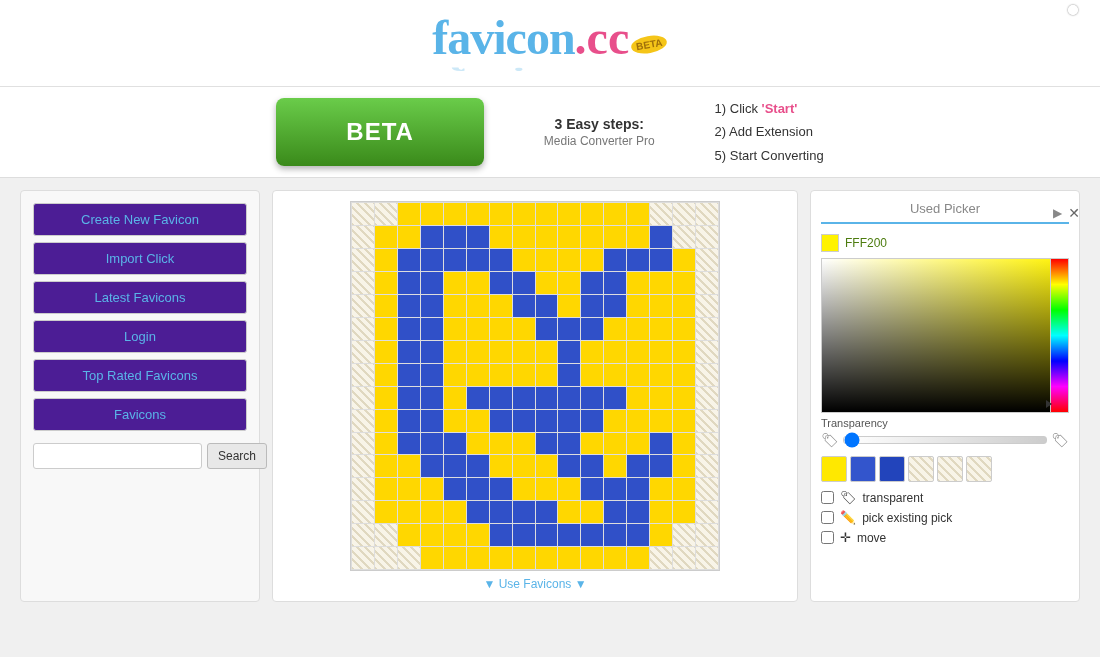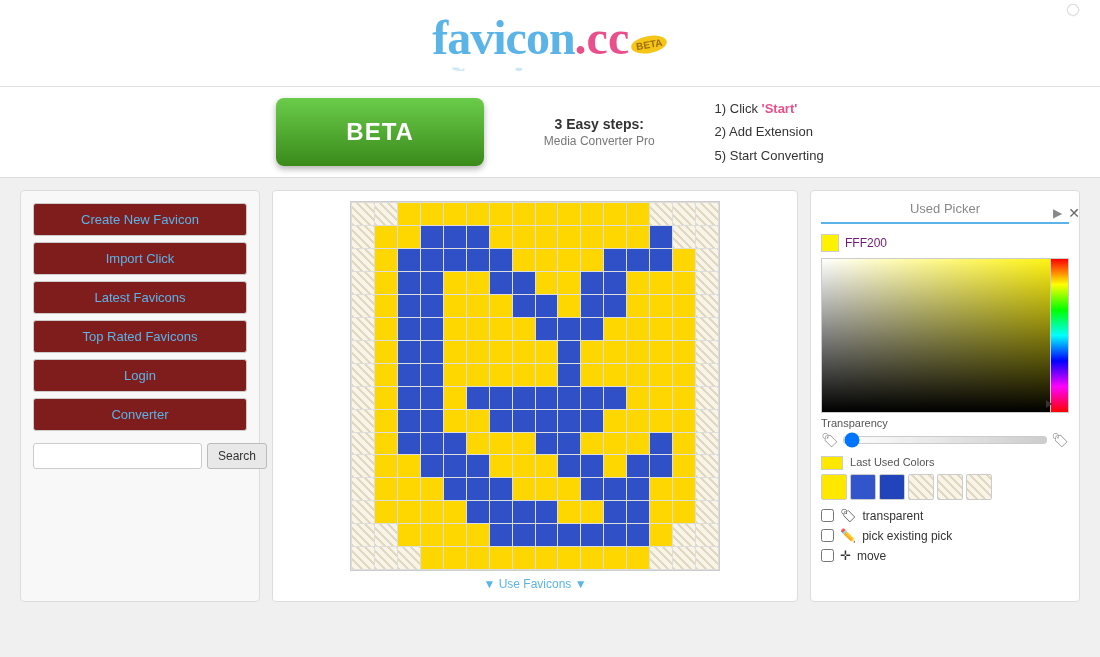--- a/index.html
+++ b/index.html
@@ -143,21 +143,21 @@
       background: #f8f8f8;
       border: 1px solid #ddd;
       border-radius: 4px;
       padding: 12px;
       width: 240px;
       min-width: 240px;
     }
     .sidebar-btn {
       display: block;
       width: 100%;
-      background: #7f1d1d;
+      background: #4c1d95;
       border: 1px solid #ccc;
       border-radius: 3px;
       padding: 8px 10px;
       margin-bottom: 6px;
       color: #5ab4e8;
       font-size: 13px;
       cursor: pointer;
       text-align: center;
     }
     .sidebar-search {
@@ -238,21 +238,21 @@
       margin-bottom: 6px;
     }
     .cp-color-swatch {
       width: 18px;
       height: 18px;
       background: #FFF200;
       border: 1px solid #ccc;
     }
     .cp-color-hex {
       font-size: 12px;
-      color: #701a75;
+      color: #4d7c0f;
       flex: 1;
     }
     .cp-gradient-area {
       position: relative;
       width: 100%;
       height: 155px;
       margin-bottom: 4px;
       border: 1px solid #ccc;
       overflow: hidden;
     }
@@ -390,23 +390,23 @@
     <span class="ad-x">✕</span>
   </div>
 </div>
 
 <div class="main-content">
 
   <div class="sidebar">
     <button class="sidebar-btn">Create New Favicon</button>
     <button class="sidebar-btn">Import Click</button>
     <button class="sidebar-btn">Latest Favicons</button>
+    <button class="sidebar-btn">Login</button>
     <button class="sidebar-btn">Top Rated Favicons</button>
-    <button class="sidebar-btn">Login</button>
-    <button class="sidebar-btn">Converter</button>
+    <button class="sidebar-btn">Favicons</button>
     <div class="sidebar-search">
       <input type="text" class="sidebar-search-input" placeholder="" style="">
       <button style="background:#e8e8e8;border:1px solid #bbb;border-radius:3px;padding:5px 10px;font-size:12px;cursor:pointer;color:#333;">Search</button>
     </div>
   </div>
 
   <div class="canvas-area">
     <div class="favicon-grid" id="favicon-grid" style="grid-template-columns: repeat(16, 1fr); width: 370px; height: 370px; gap: 1px; background: rgb(221, 221, 221); padding: 1px;">
         <div style="width: 100%; height: 100%; background: repeating-linear-gradient(45deg, rgb(224, 216, 192), rgb(224, 216, 192) 2px, rgb(248, 244, 232) 2px, rgb(248, 244, 232) 6px);"></div>
         <div style="width: 100%; height: 100%; background: repeating-linear-gradient(45deg, rgb(224, 216, 192), rgb(224, 216, 192) 2px, rgb(248, 244, 232) 2px, rgb(248, 244, 232) 6px);"></div>
@@ -687,24 +687,20 @@
       </div>
     </div>
 
     <div class="cp-transparency-label">Transparency</div>
     <div class="cp-transparency-row">
       <span class="cp-trans-icon">🏷</span>
       <input type="range" class="cp-slider" min="0" max="100" value="0" style="appearance: none; height: 8px; background: linear-gradient(to right, white, rgb(204, 204, 204)); border: 1px solid rgb(204, 204, 204); border-radius: 3px; cursor: pointer;">
       <span class="cp-trans-icon">🏷</span>
     </div>
 
-    <div class="cp-last-colors-label">
-      <span style="display:inline-block;width:22px;height:14px;background:#FFE800;border:1px solid #ccc;vertical-align:middle;margin-right:4px;"></span>
-      <span>Last Used Colors</span>
-    </div>
     <div class="cp-color-swatches">
       <div class="cp-swatch" style="background:#FFE800;"></div>
       <div class="cp-swatch" style="background:#3355CC;"></div>
       <div class="cp-swatch" style="background:#2244BB;"></div>
       <div class="cp-swatch" style="background:repeating-linear-gradient(45deg,#e0d8c0,#e0d8c0 2px,#f8f4e8 2px,#f8f4e8 6px);"></div>
       <div class="cp-swatch" style="background:repeating-linear-gradient(45deg,#e0d8c0,#e0d8c0 2px,#f8f4e8 2px,#f8f4e8 6px);"></div>
       <div class="cp-swatch" style="background:repeating-linear-gradient(45deg,#e0d8c0,#e0d8c0 2px,#f8f4e8 2px,#f8f4e8 6px);"></div>
     </div>
 
     <div class="cp-checkbox-row">

